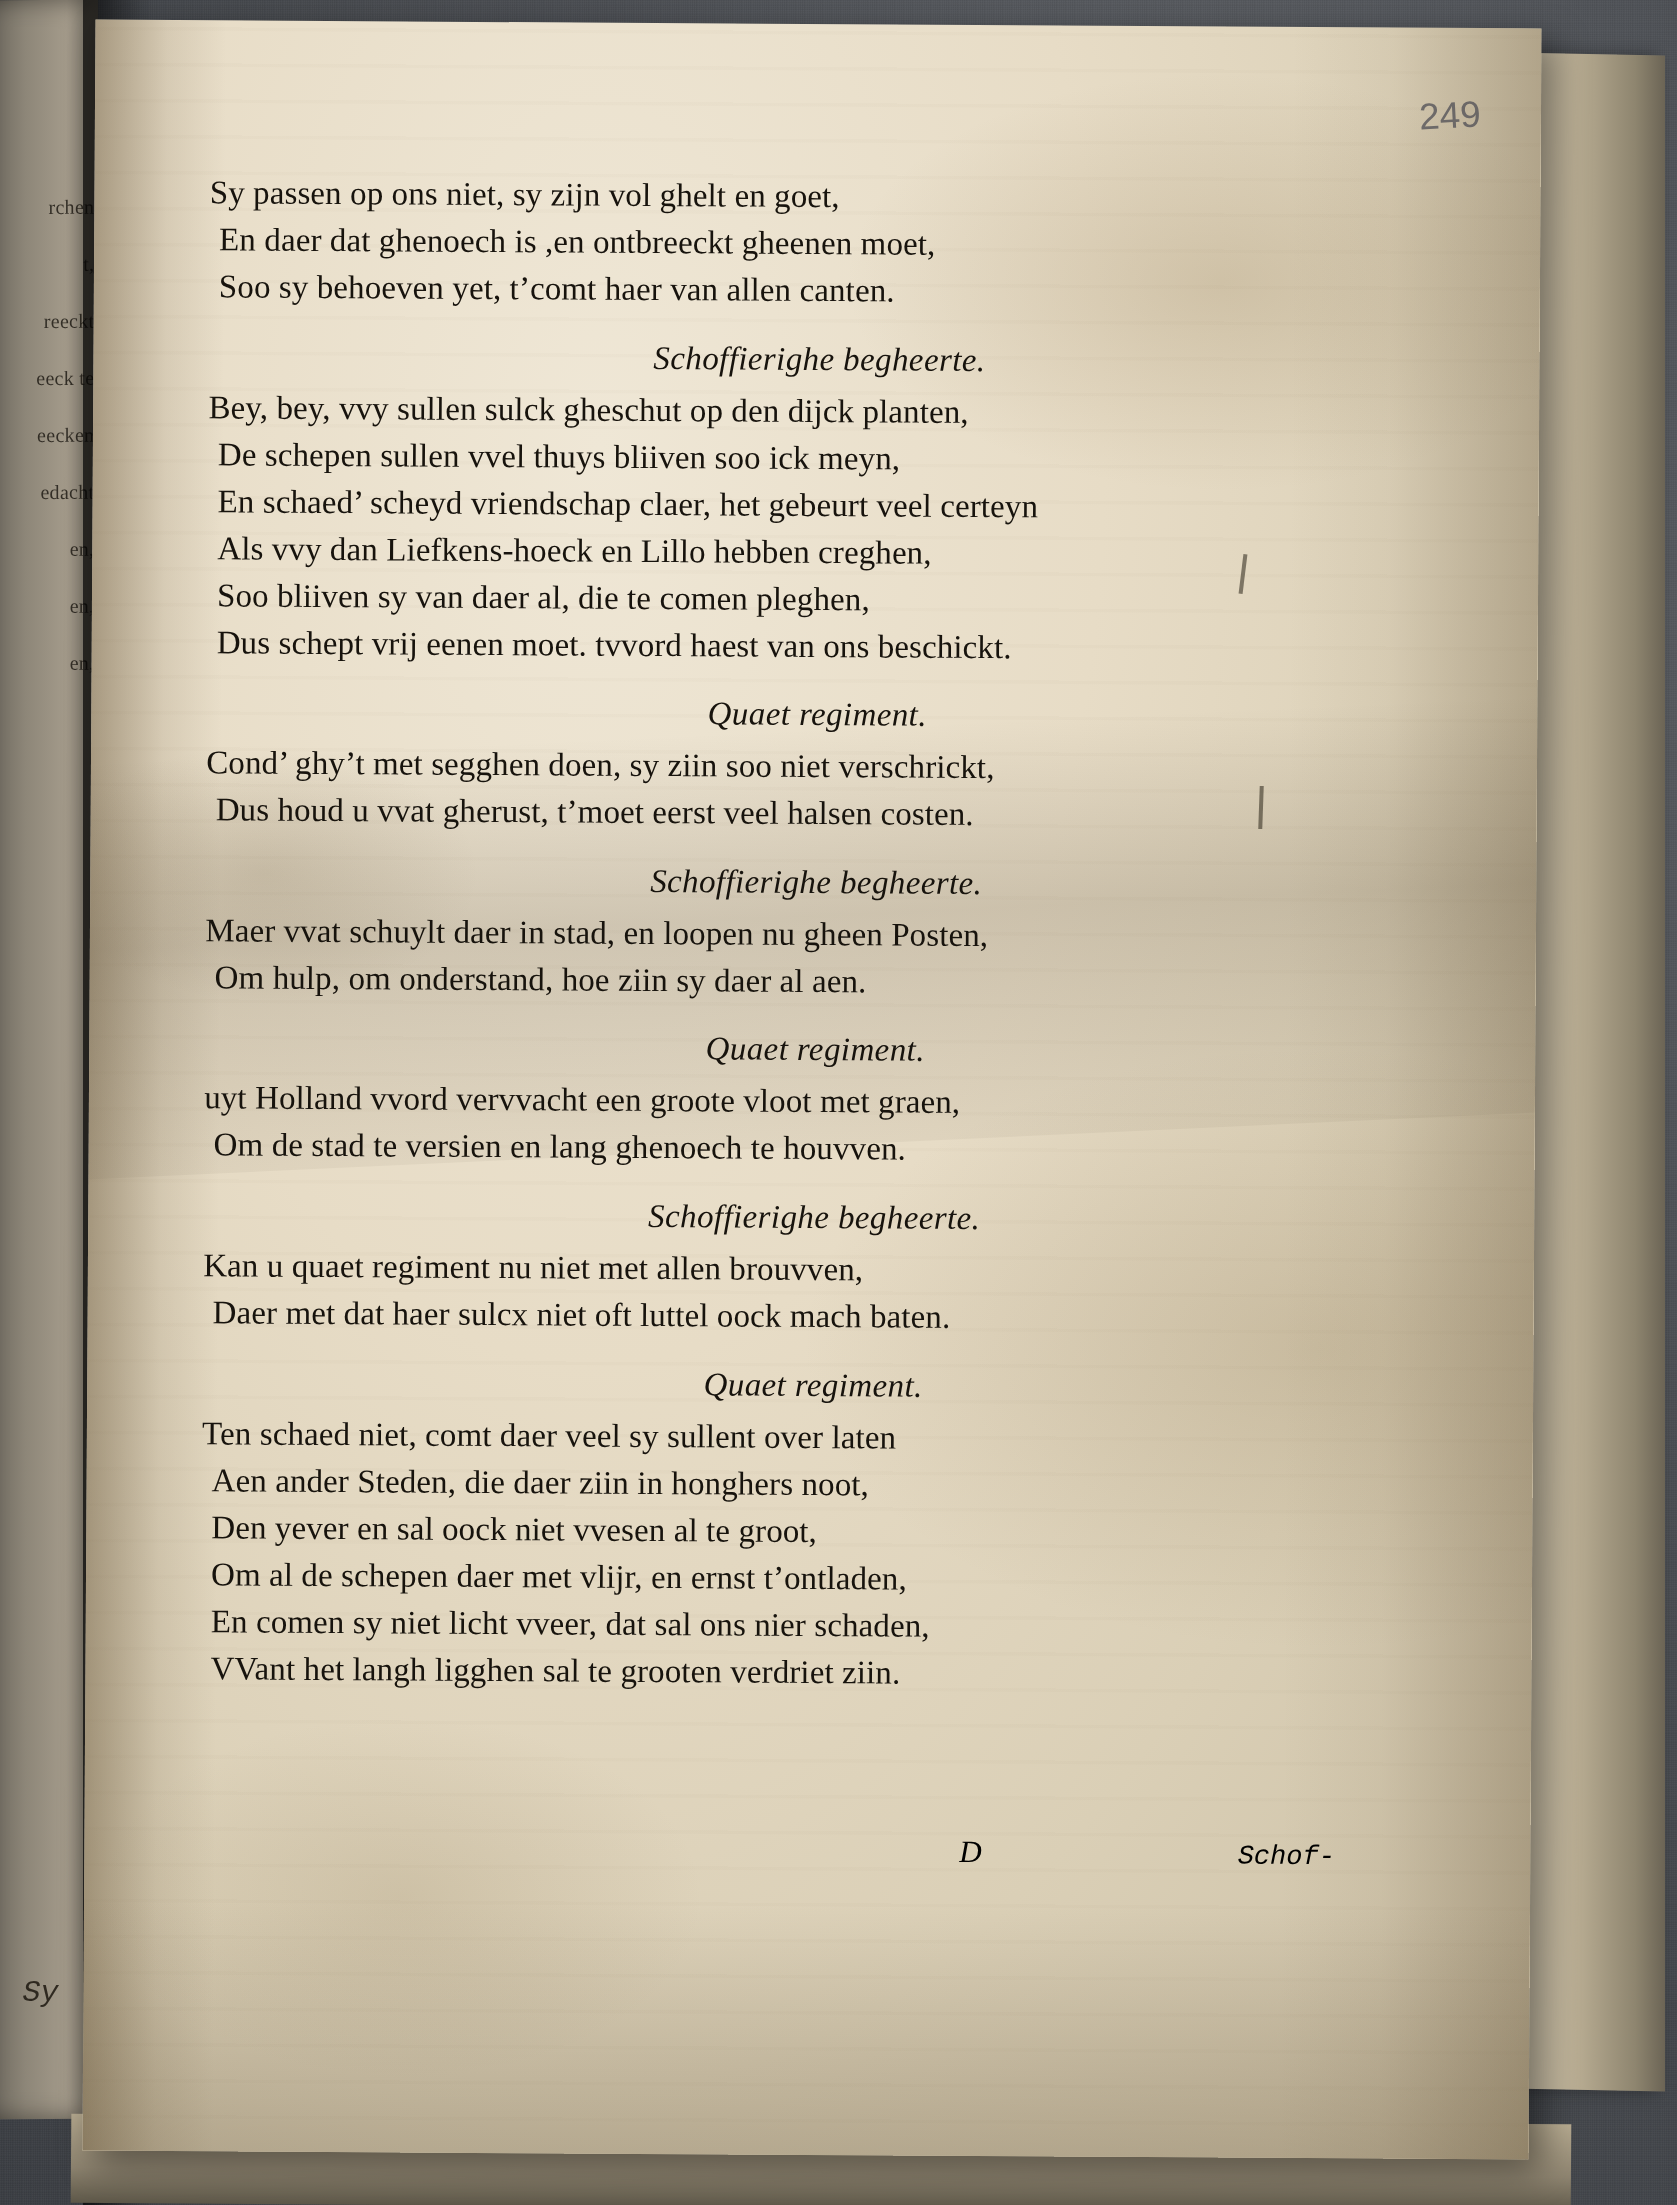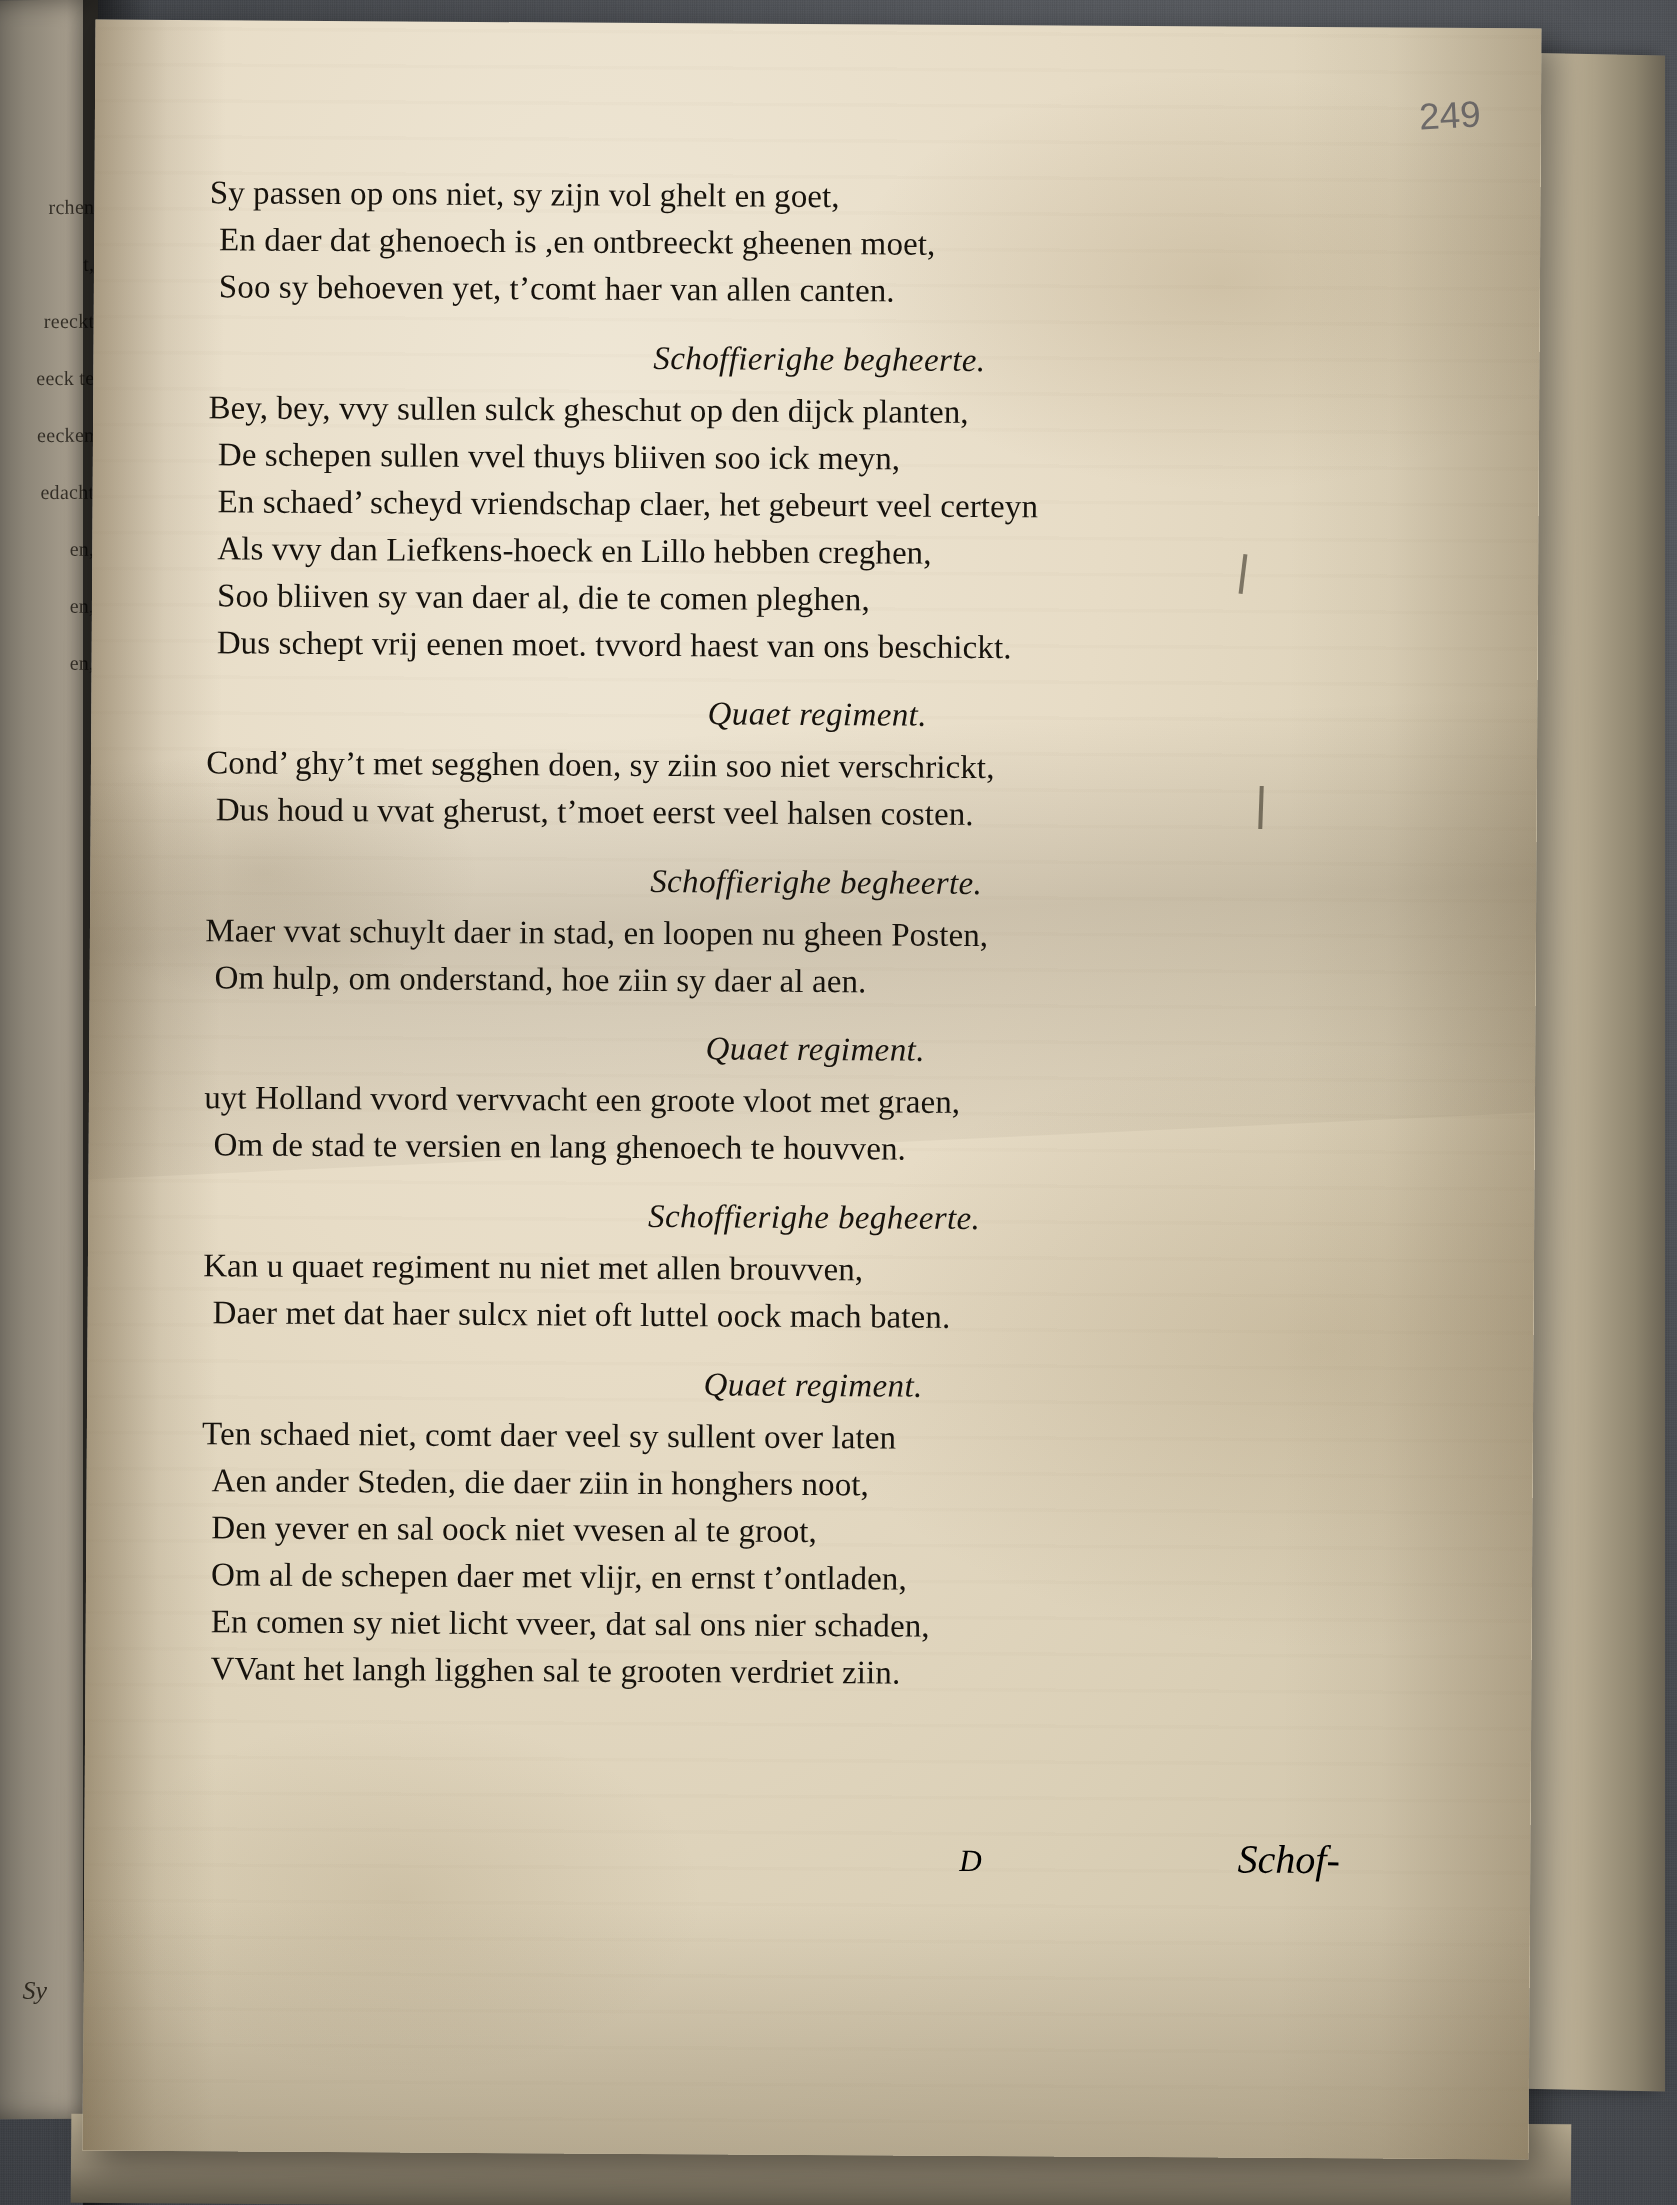--- a/index.html
+++ b/index.html
@@ -204,24 +204,24 @@
     justify-content: flex-start;
     z-index: 3;
   }
   .sig {
     font-size: 31px;
     font-style: italic;
     margin-left: 768px;
     font-family: "Liberation Serif", serif;
   }
   .catchword {
-    font-size: 40px;
+    font-size: 27px;
     font-style: italic;
     margin-left: 256px;
-    font-family: Liberation Serif, serif;
+    font-family: Liberation Mono, monospace;
   }
 
   
   .pencil-num {
     position: absolute;
     right: 196px;
     top: 95px;
     font-size: 37px;
     color: #4a4a52;
     opacity: 0.72;
@@ -238,26 +238,26 @@
     z-index: 4;
   }
   .mark-1 { left: 1241px; top: 554px; width: 4.2px; height: 40px; transform: rotate(7deg); }
   .mark-2 { left: 1259px; top: 786px; width: 4.2px; height: 43px; transform: rotate(2deg); }
 
   
   .sy-sliver {
     position: absolute;
     left: 22.6px;
     top: 1976px;
-    font-size: 26px;
+    font-size: 30px;
     font-style: italic;
     color: #1d1810;
     opacity: 0.85;
     z-index: 5;
-    font-family: Liberation Serif, serif;
+    font-family: Liberation Mono, monospace;
   }
 
   
   .block-bottom {
     position: absolute;
     left: 71px;
     top: 2119px;
     width: 1500px;
     height: 89px;
     background: linear-gradient(180deg, #b6aa90 0%, #8e8470 60%, #5d5748 100%);

